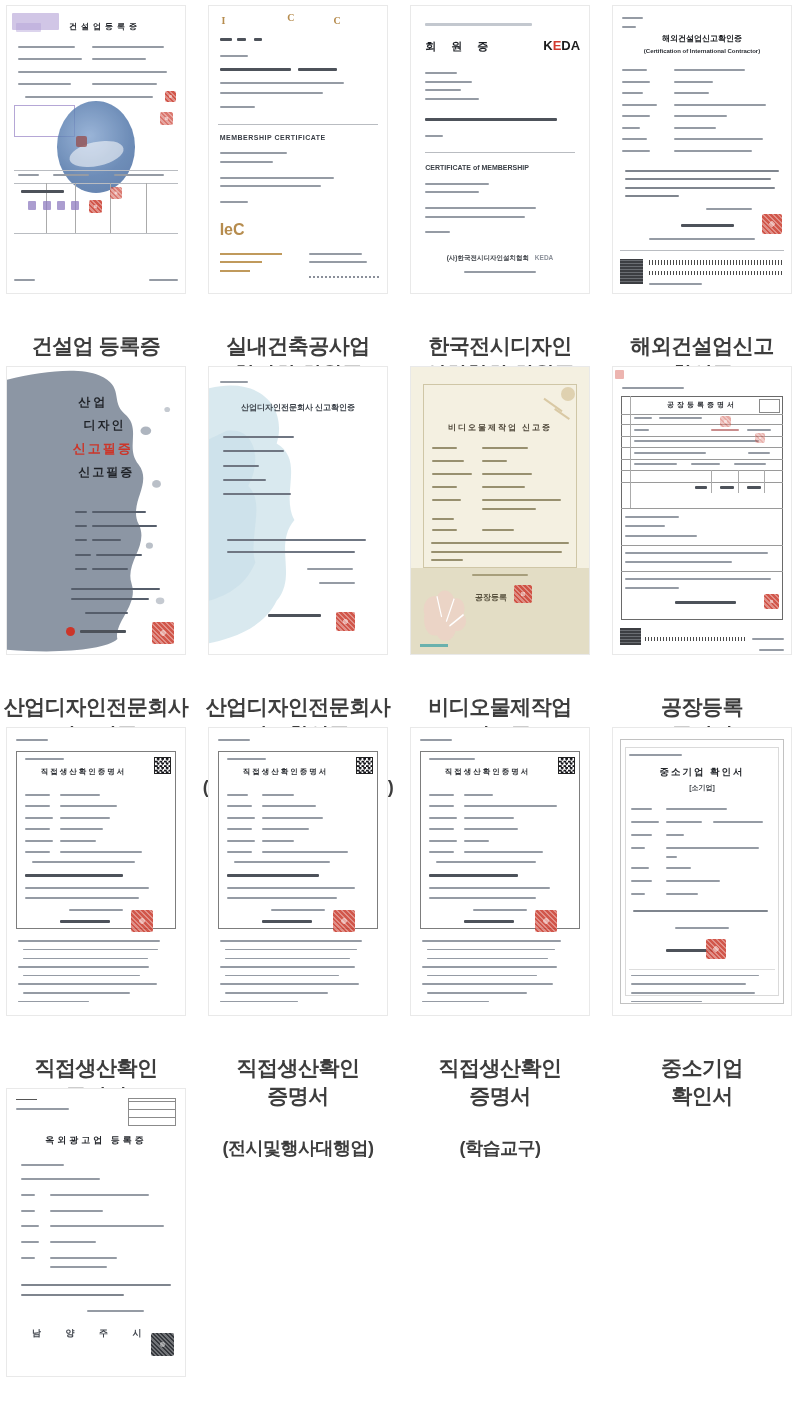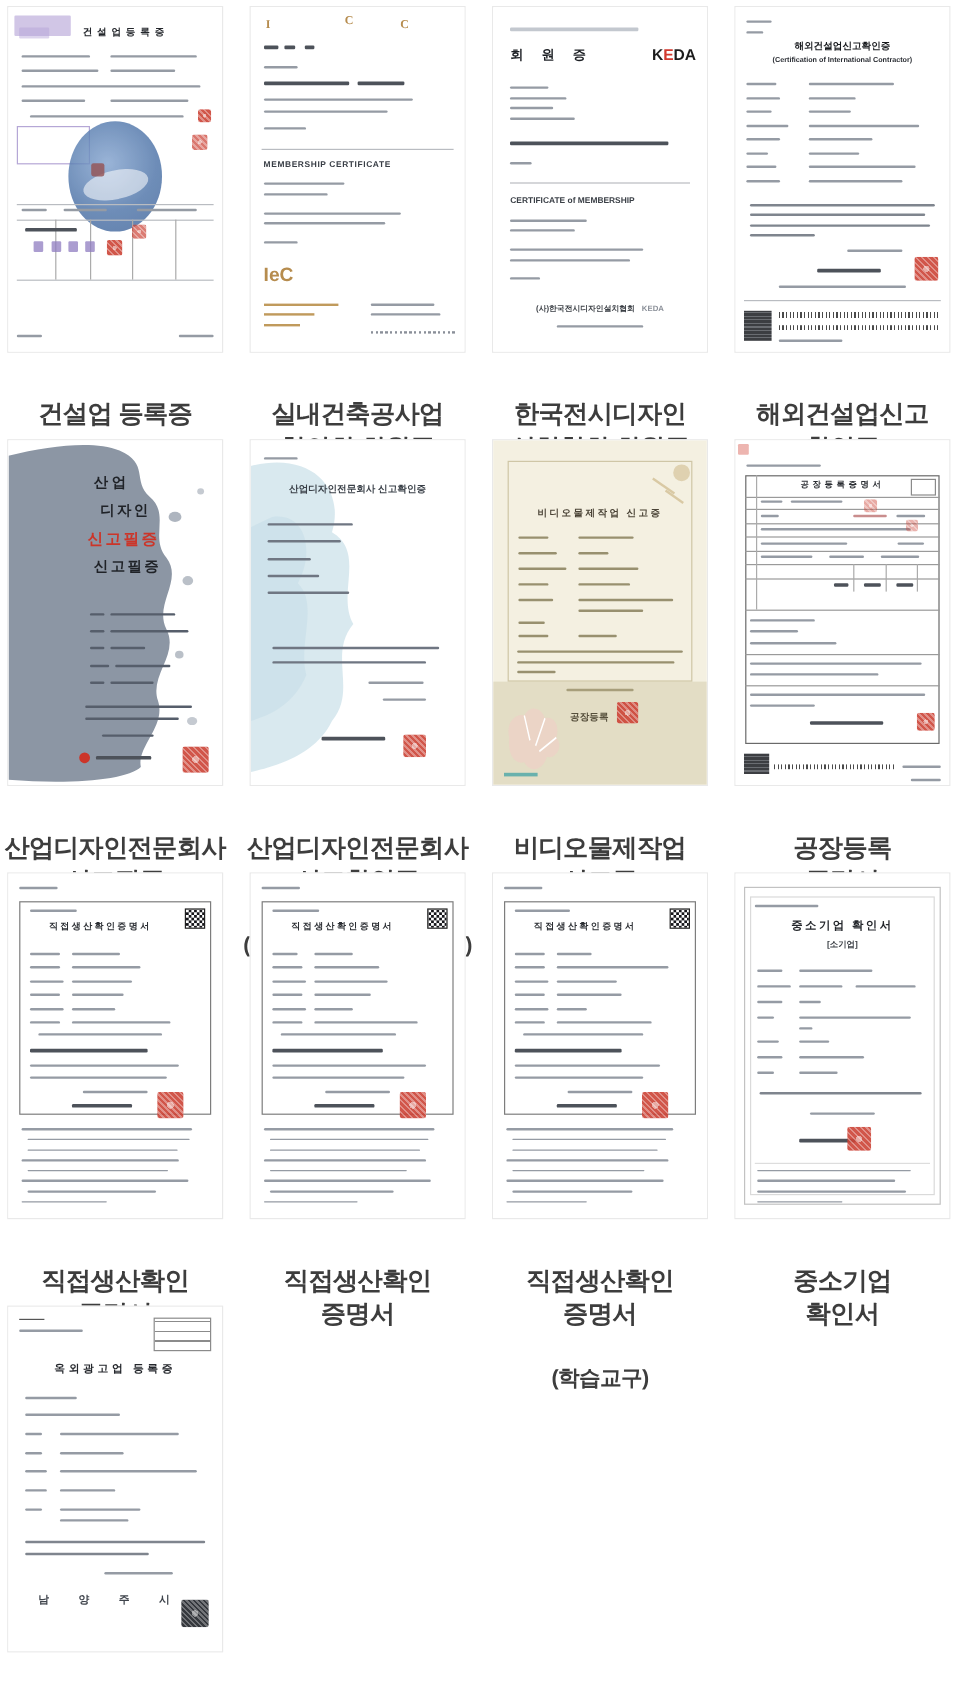--- a/index.html
+++ b/index.html
@@ -469,20 +469,21 @@
         <i class="b" style="left:6%;top:83%;width:76%;height:1.5px"></i>
         <i class="b" style="left:9%;top:86%;width:64%;height:1.5px"></i>
         <i class="b" style="left:6%;top:89%;width:78%;height:1.5px"></i>
         <i class="b" style="left:9%;top:92%;width:58%;height:1.5px"></i>
         <i class="b" style="left:6%;top:95%;width:44%;height:1.5px"></i>
       </div>
     </div>
     <div class="caption">
       <div>직접생산확인
 증명서</div>
+      <div class="cap-sub">(전시및행사대행업)</div>
     </div>
   </div>
 
   <div class="cell">
     <div class="thumb">
       <div class="doc">
         <i class="b" style="left:5%;top:4%;width:18%"></i>
         <div class="box" style="left:5%;right:5%;top:8%;height:62%"></div>
         <i class="b" style="left:10%;top:10.5%;width:26%"></i>
         <div class="t" style="top:14%;left:0;right:14%;text-align:center;font-size:7.5px;letter-spacing:2px;color:#2c2f34">직접생산확인증명서</div>

